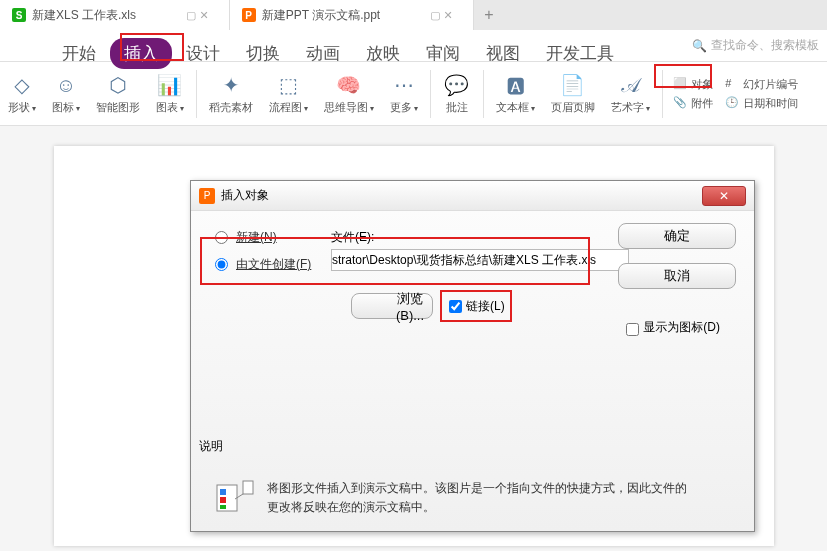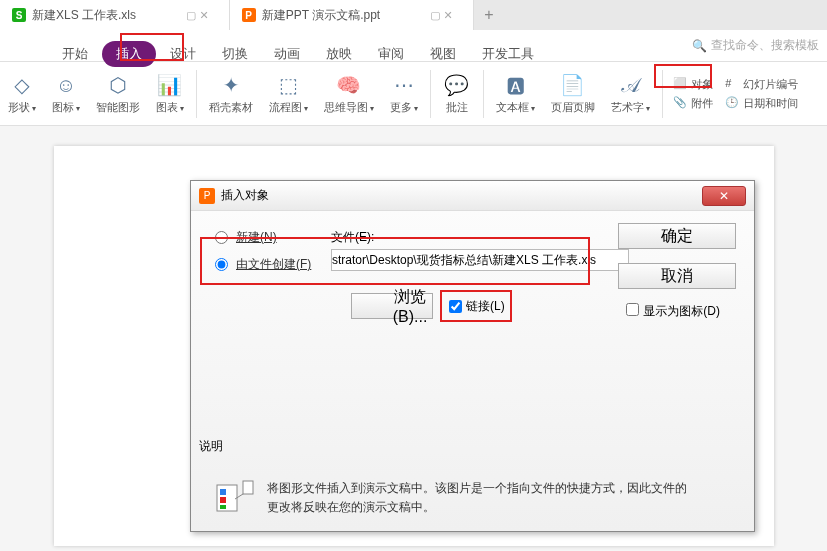--- a/index.html
+++ b/index.html
@@ -10,21 +10,21 @@
     .tab { display: flex; align-items: center; padding: 0 12px; height: 30px; font-size: 12px; color: #555; position: relative; cursor: pointer; }
     .tab.xls { background: #fff; border-right: 1px solid #ddd; }
     .tab.xls .tab-icon { width: 14px; height: 14px; background: #1aad19; border-radius: 2px; margin-right: 6px; display: inline-flex; align-items: center; justify-content: center; color: #fff; font-size: 10px; font-weight: bold; }
     .tab.ppt { background: #fff; border-right: 1px solid #ddd; }
     .tab.ppt .tab-icon { width: 14px; height: 14px; background: #ff6a00; border-radius: 2px; margin-right: 6px; display: inline-flex; align-items: center; justify-content: center; color: #fff; font-size: 10px; font-weight: bold; }
     .tab-controls { margin-left: auto; display: flex; gap: 8px; padding-right: 8px; align-items: center; font-size: 11px; color: #aaa; }
     .tab-add { width: 30px; display: flex; align-items: center; justify-content: center; font-size: 16px; color: #888; cursor: pointer; }
     
     
     .menu-bar { display: flex; align-items: center; height: 32px; padding: 0 8px; border-bottom: 1px solid #e0e0e0; gap: 2px; }
-    .menu-item { padding: 4px 12px; font-size: 13px; color: #555; cursor: pointer; border-radius: 4px; margin-top: 16px; }
+    .menu-item { padding: 4px 12px; font-size: 17px; color: #555; cursor: pointer; border-radius: 4px; margin-top: 16px; }
     .menu-item.active { background: #701a75; color: #fff; border-radius: 14px; padding: 4px 14px; }
     .search-area { margin-left: auto; display: flex; align-items: center; font-size: 12px; color: #aaa; }
     .search-icon { margin-right: 4px; }
     
     
     .ribbon { display: flex; height: 64px; border-bottom: 1px solid #e0e0e0; padding: 4px 0; align-items: center; }
     .ribbon-btn { display: flex; flex-direction: column; align-items: center; justify-content: center; padding: 2px 8px; font-size: 11px; color: #555; cursor: pointer; min-width: 44px; }
     .ribbon-btn .ribbon-icon { width: 26px; height: 26px; display: flex; align-items: center; justify-content: center; font-size: 20px; color: #5a7a9a; margin-bottom: 2px; }
     .ribbon-btn .dropdown { font-size: 8px; margin-left: 2px; }
     .ribbon-sep { width: 1px; height: 48px; background: #e0e0e0; margin: 0 4px; }
@@ -40,27 +40,27 @@
     .dialog { position: absolute; top: 180px; left: 190px; width: 565px; background: linear-gradient(#fdfdfd, #f0f0f0); border: 1px solid #888; box-shadow: 2px 2px 6px rgba(0,0,0,0.3); }
     .dialog-title { display: flex; align-items: center; height: 30px; padding: 0 8px; background: linear-gradient(#fff, #eaeaea); border-bottom: 1px solid #ddd; font-size: 12px; }
     .dialog-title-icon { width: 16px; height: 16px; background: #ff6a00; border-radius: 2px; margin-right: 6px; display: inline-flex; align-items: center; justify-content: center; color: #fff; font-size: 10px; }
     .dialog-close { margin-left: auto; width: 44px; height: 20px; background: linear-gradient(#e9736f, #c7403b); border: 1px solid #a33; border-radius: 3px; color: #fff; display: flex; align-items: center; justify-content: center; font-size: 12px; cursor: pointer; }
     .dialog-body { padding: 16px 14px 10px 14px; position: relative; min-height: 320px; }
     .radio-group { position: absolute; left: 24px; top: 18px; font-size: 12px; color: #333; text-decoration: underline; }
     .radio-row { display: flex; align-items: center; margin-bottom: 10px; gap: 4px; }
     .radio-row input { margin-right: 4px; }
     .file-label { position: absolute; left: 140px; top: 18px; font-size: 12px; }
     .file-input { position: absolute; left: 140px; top: 38px; width: 298px; height: 22px; border: 1px solid #bbb; font-size: 12px; padding: 0 0; background: #fff; }
-    .browse-btn, .dlg-btn { height: 26px; border: 1px solid #aaa; background: linear-gradient(#fdfdfd, #e8e8e8); font-size: 16px; border-radius: 0; cursor: pointer; display: inline-flex; align-items: center; justify-content: center; }
+    .browse-btn, .dlg-btn { height: 26px; border: 1px solid #aaa; background: linear-gradient(#fdfdfd, #e8e8e8); font-size: 13px; border-radius: 8px; cursor: pointer; display: inline-flex; align-items: center; justify-content: center; }
     .browse-btn { position: absolute; left: 160px; top: 82px; width: 82px; padding-left: 36px; }
     .link-check { position: absolute; left: 258px; top: 82px; display: flex; align-items: center; font-size: 12px; gap: 4px; height: 26px; }
     .dlg-btn { width: 118px; }
     .ok-btn { position: absolute; right: 18px; top: 12px; }
     .cancel-btn { position: absolute; right: 18px; top: 52px; }
-    .show-icon-check { position: absolute; right: 34px; top: 92px; display: flex; align-items: flex-start; font-size: 12px; gap: 4px; }
+    .show-icon-check { position: absolute; right: 34px; top: 108px; display: flex; align-items: flex-end; font-size: 12px; gap: 4px; }
     .desc-label { position: absolute; left: 8px; bottom: 76px; font-size: 12px; }
     .desc-box { position: absolute; left: 24px; bottom: 12px; display: flex; align-items: flex-start; gap: 12px; font-size: 12px; color: #333; width: 480px; margin-top: 8px; }
     .desc-icon { width: 40px; height: 40px; flex-shrink: 0; }
     .desc-text { line-height: 1.6; }
     
     
     .hl { position: absolute; border: 2px solid #e02020; pointer-events: none; z-index: 100; }
   </style>
 </head>
 <body>

